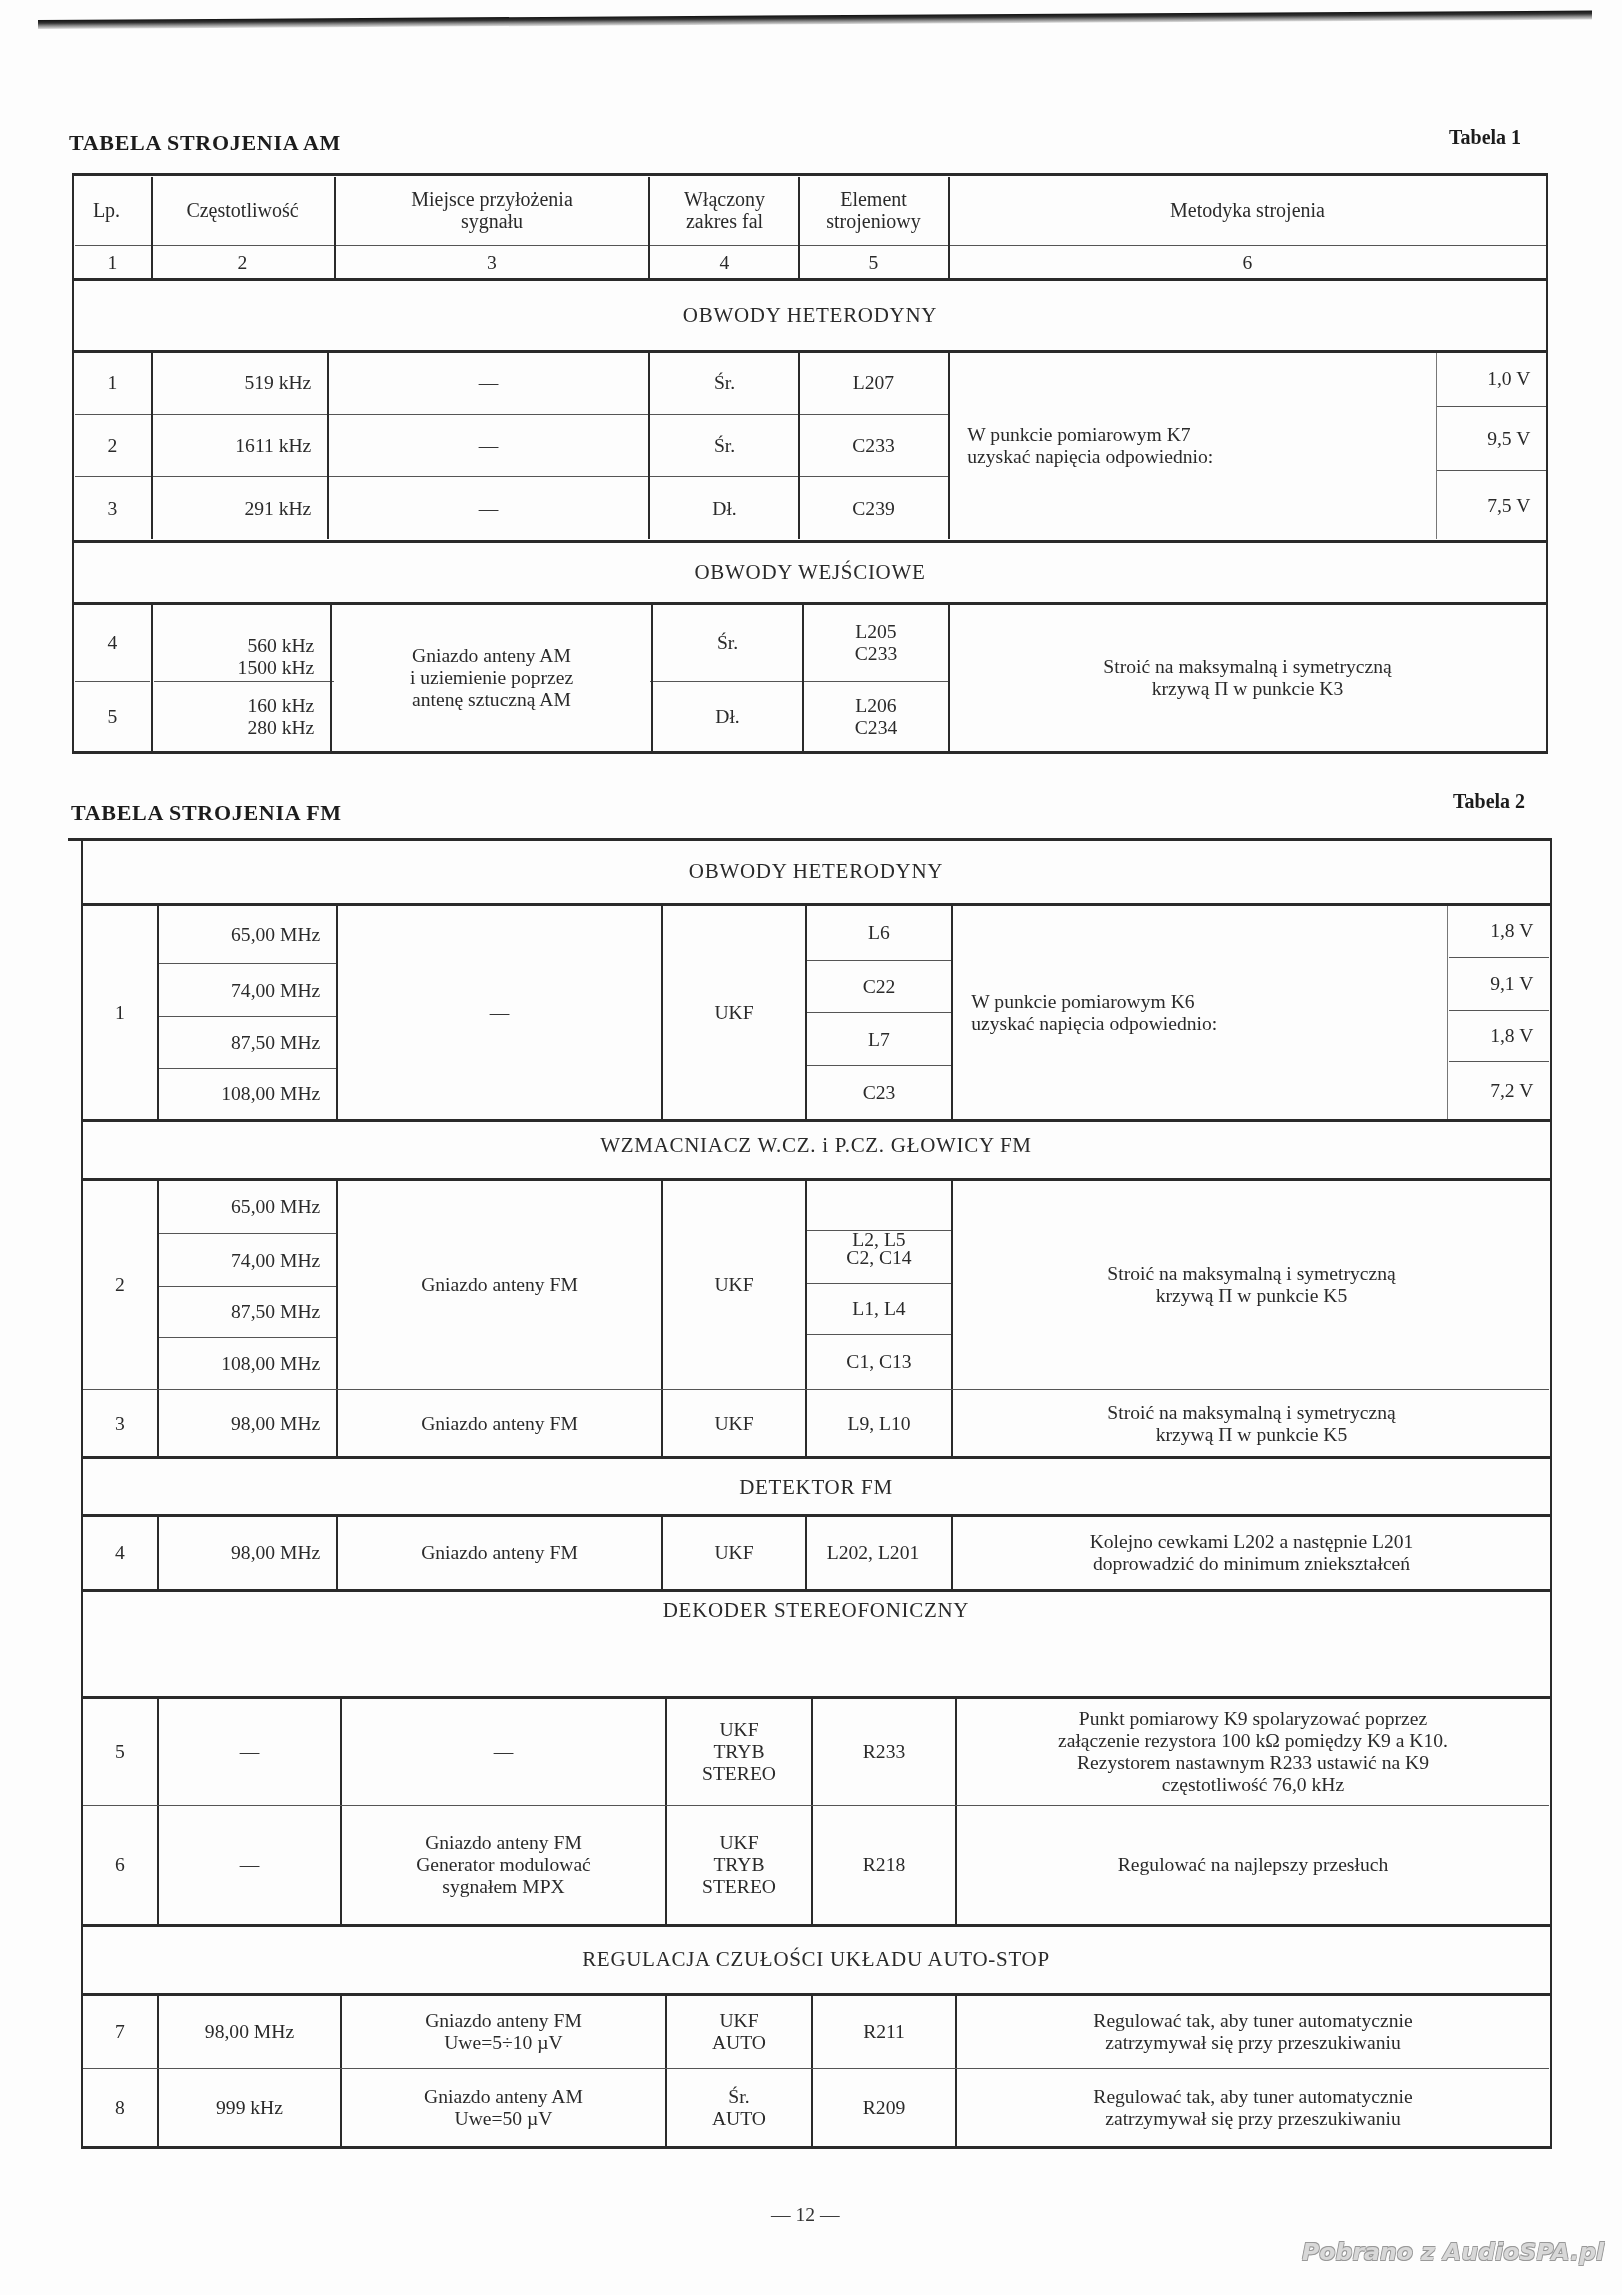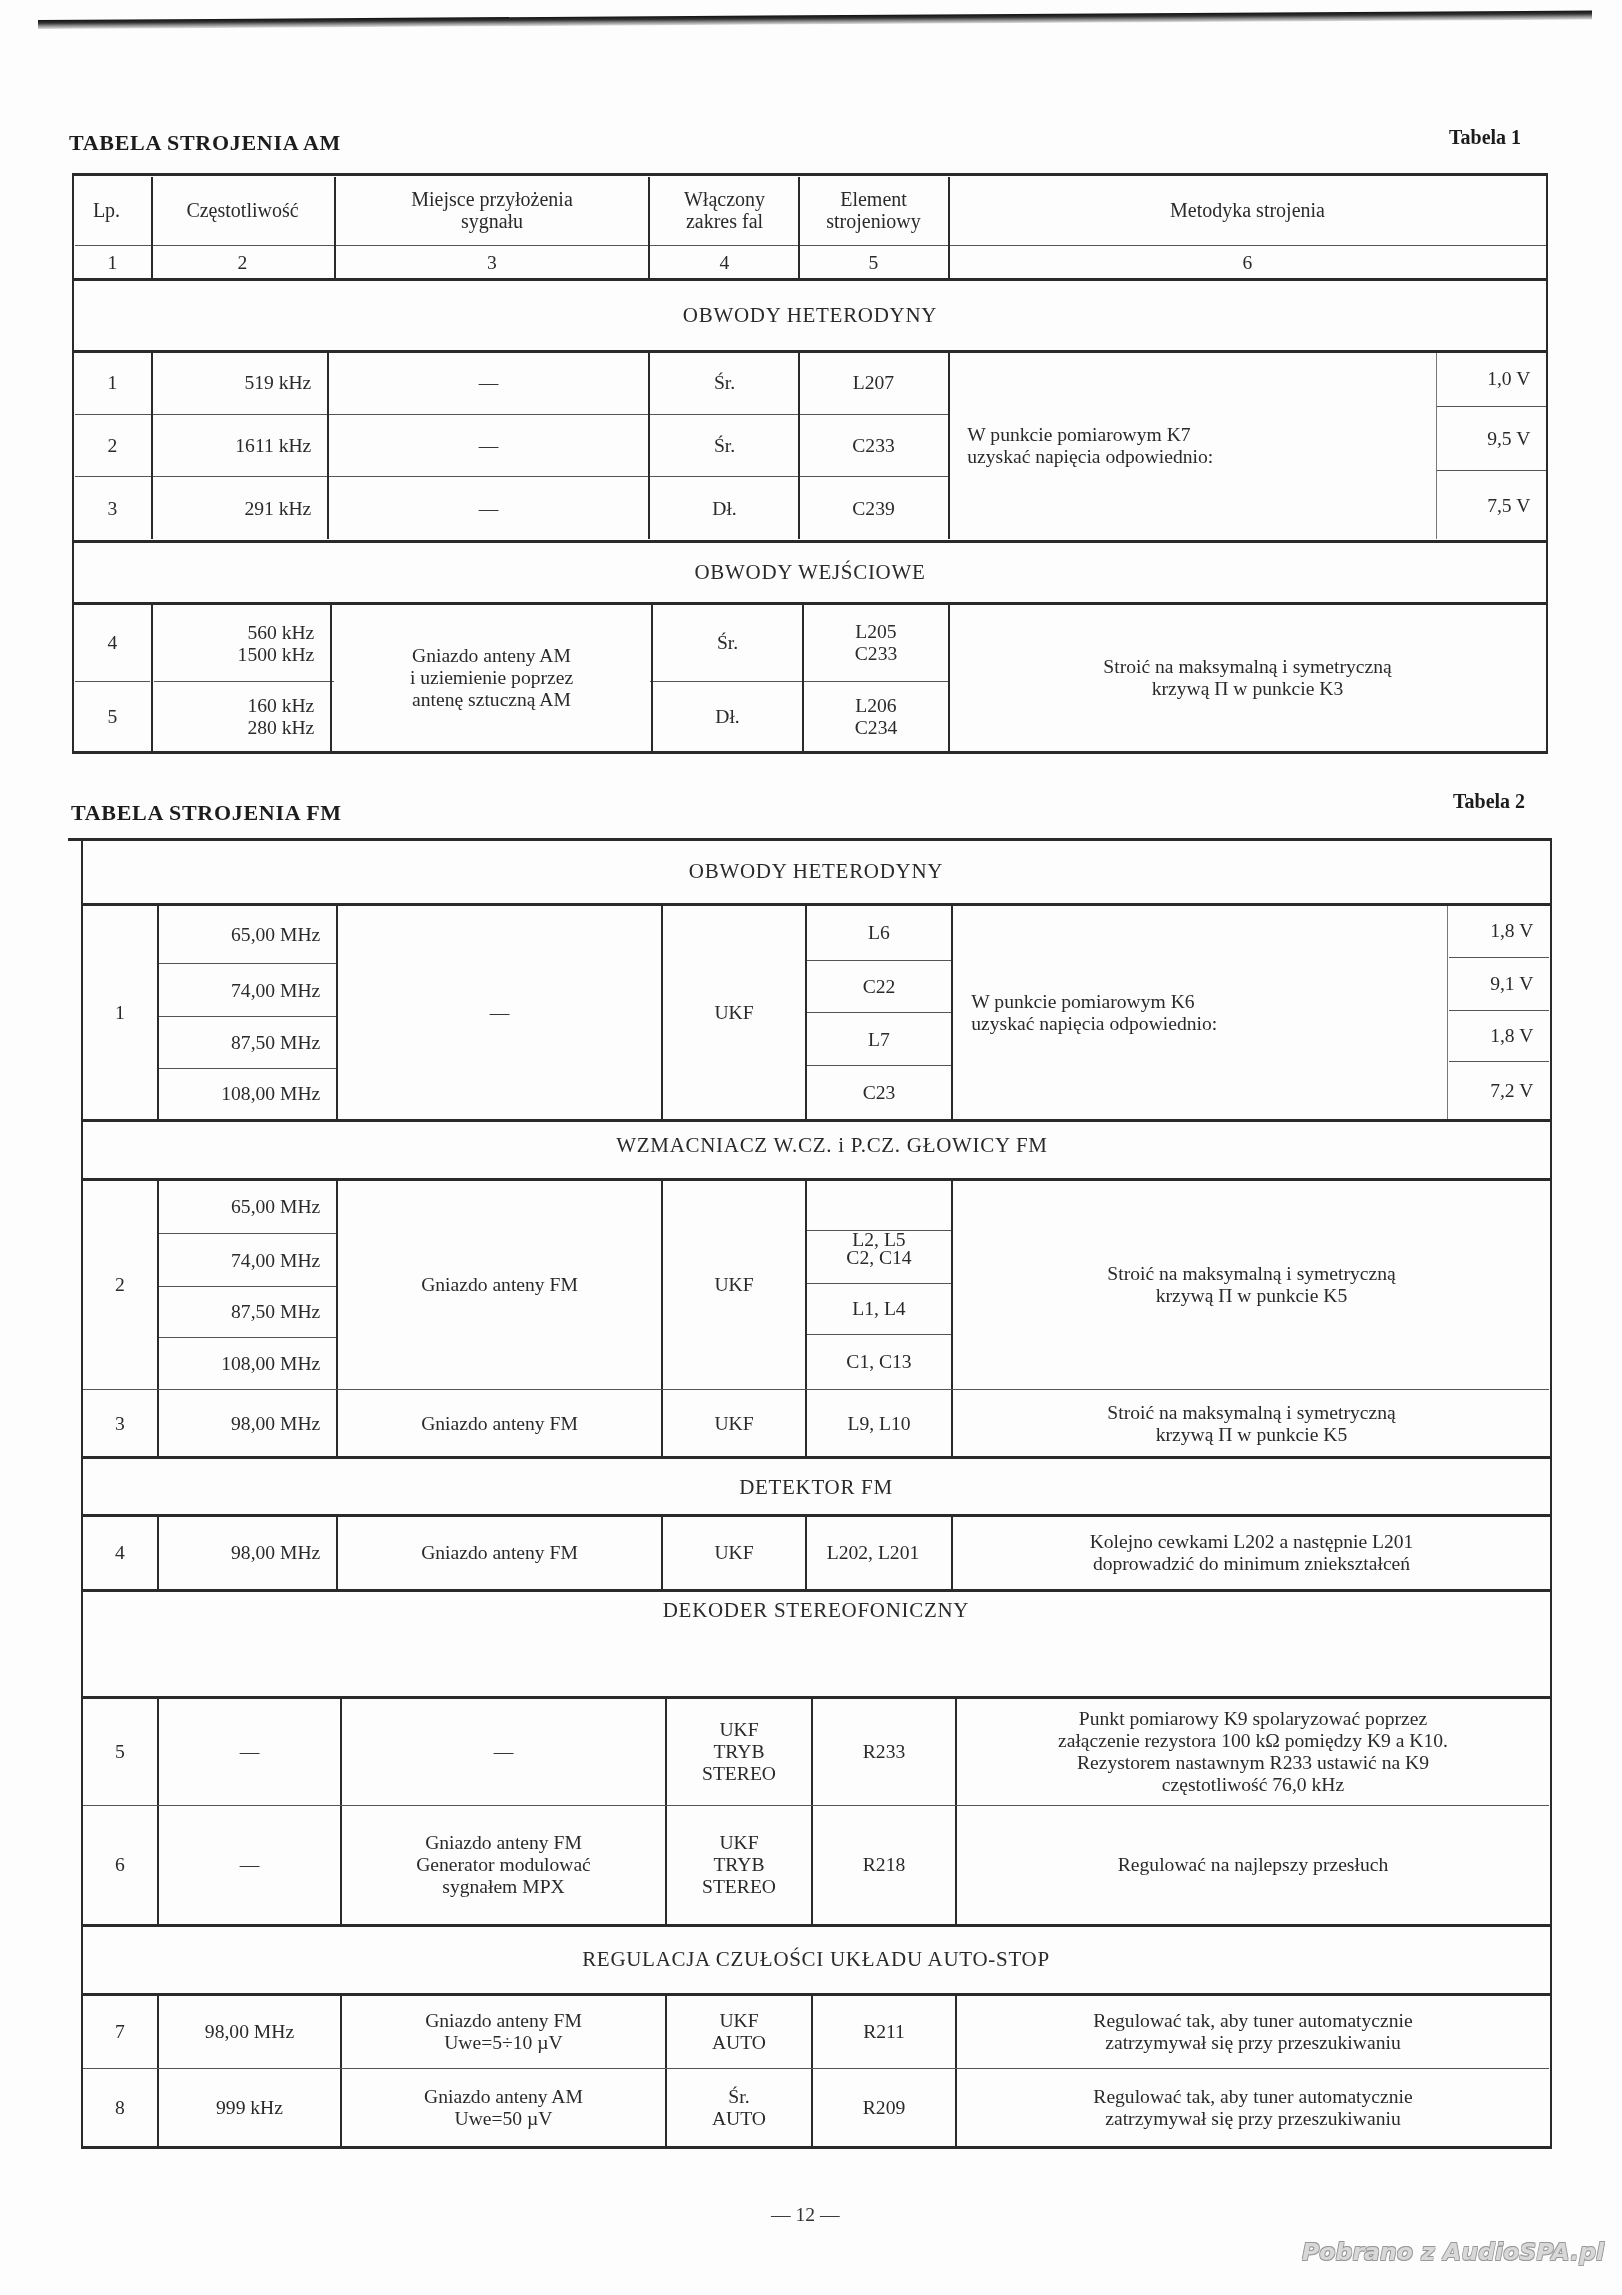--- a/index.html
+++ b/index.html
@@ -150,21 +150,21 @@
         <span>W punkcie pomiarowym K7</span>
         <span>uzyskać napięcia odpowiednio:</span>
       </div>
   </div>
 
   <div class="section" style="left:74px; top:542px; width:1472px; height:60px;">OBWODY WEJŚCIOWE</div>
 
   <div>
     <div class="cell" style="left:74px; top:605px; width:77px; height:75px;">4</div>
     <div class="cell right" style="left:152px; top:605px; width:178px; height:75px; align-items:flex-end;">
-      <div class="stack" style="align-items:flex-end; padding-bottom:14px;">
+      <div class="stack" style="align-items:flex-end; padding-bottom:1px;">
           <span>560 kHz</span>
           <span>1500 kHz</span>
         </div>
     </div>
     <div class="cell" style="left:653px; top:605px; width:149px; height:75px;">Śr.</div>
     <div class="cell" style="left:804px; top:605px; width:144px; height:75px;">
       <div class="stack">
           <span>L205</span>
           <span>C233</span>
         </div>
@@ -245,21 +245,21 @@
         <span>uzyskać napięcia odpowiednio:</span>
       </div>
   </div>
   <div class="cell right" style="left:1449px; top:906px; width:100px; height:50px;">1,8 V</div>
   <div class="cell right" style="left:1449px; top:958px; width:100px; height:52px;">9,1 V</div>
   <div class="cell right" style="left:1449px; top:1011px; width:100px; height:50px;">1,8 V</div>
   <div class="cell right" style="left:1449px; top:1063px; width:100px; height:56px;">7,2 V</div>
 
   <div class="hline" style="left:81px; top:1119px; width:1470px;"></div>
 
-  <div class="section" style="left:99px; top:1122px; width:1466px; height:47px;">WZMACNIACZ W.CZ. i P.CZ. GŁOWICY FM</div>
+  <div class="section" style="left:83px; top:1122px; width:1466px; height:47px;">WZMACNIACZ W.CZ. i P.CZ. GŁOWICY FM</div>
   <div class="hline" style="left:81px; top:1178px; width:1470px;"></div>
   <div class="vline" style="left:157px; top:1181px; height:275px;"></div>
   <div class="vline" style="left:336px; top:1181px; height:275px;"></div>
   <div class="vline" style="left:661px; top:1181px; height:275px;"></div>
   <div class="vline" style="left:805px; top:1181px; height:275px;"></div>
   <div class="vline" style="left:951px; top:1181px; height:275px;"></div>
   <div class="hline thin" style="left:159px; top:1233px; width:177px;"></div>
   <div class="hline thin" style="left:159px; top:1286px; width:177px;"></div>
   <div class="hline thin" style="left:159px; top:1337px; width:177px;"></div>
   <div class="hline thin" style="left:807px; top:1230px; width:144px;"></div>

